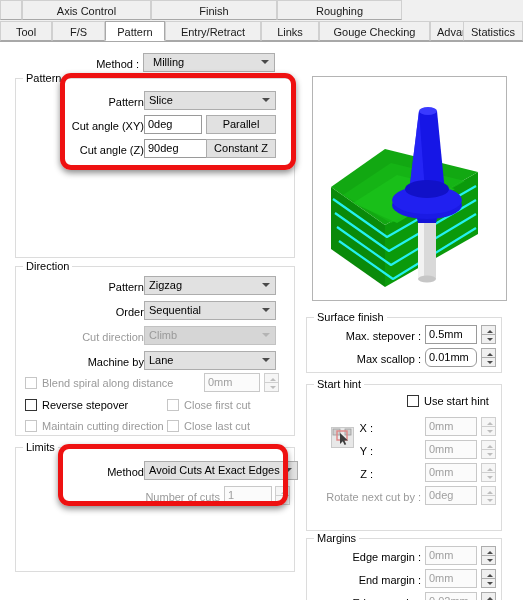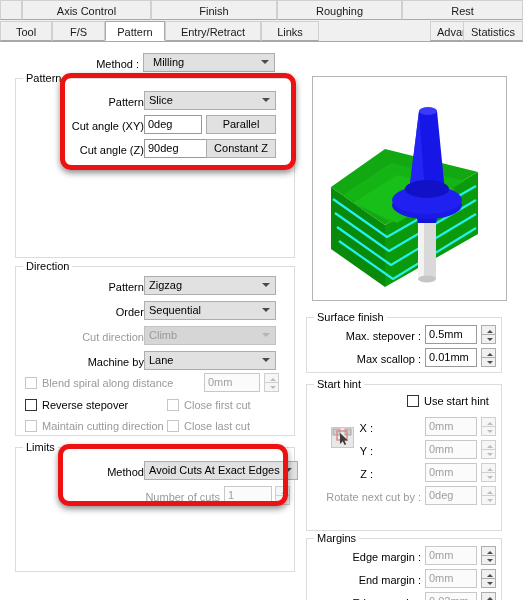--- a/index.html
+++ b/index.html
@@ -159,29 +159,29 @@
 </head>
 <body>
 
 <div id="root">
 
   <div class="tabrow row1">
     <div class="tab" style="left:0;width:22px;"></div>
     <div class="tab" style="left:22px;width:129px;"><span>Axis Control</span></div>
     <div class="tab" style="left:151px;width:126px;"><span>Finish</span></div>
     <div class="tab" style="left:277px;width:125px;"><span>Roughing</span></div>
-    <div class="tab" style="left:402px;width:121px;"><span>Rest</span></div>
   </div>
 
   <div class="tabrow row2">
     <div class="tab" style="left:0;width:52px;"><span>Tool</span></div>
     <div class="tab" style="left:52px;width:53px;"><span>F/S</span></div>
     <div class="tab sel" style="left:105px;width:60px;"><span>Pattern</span></div>
     <div class="tab" style="left:165px;width:96px;"><span>Entry/Retract</span></div>
     <div class="tab" style="left:261px;width:58px;"><span>Links</span></div>
+    <div class="tab" style="left:319px;width:111px;"><span>Gouge Checking</span></div>
     <div class="tab" style="left:430px;width:63px;"><span>Advanced</span></div>
     <div class="tab" style="left:463px;width:60px;"><span>Statistics</span></div>
   </div>
   <div class="tabstrip-line"></div>
 
   <div class="page">
 
     <div class="lbl" style="left:60px;top:15px;width:78px;">Method :</div>
     <div class="combo" style="left:142px;top:11px;width:132px;padding-left:9px;">
       <span>Milling</span>
@@ -342,21 +342,21 @@
       <div class="spin" style="left:174px;top:7px;">
         <span class="up">
             <i></i>
           </span>
         <span class="dn">
             <i></i>
           </span>
       </div>
 
       <div class="lbl" style="left:4px;top:34px;width:110px;">Max scallop :</div>
-      <div class="txt" style="left:118px;top:30px;width:52px;">0.01mm</div>
+      <div class="txt" style="left:118px;top:30px;width:52px;border-radius:6px;">0.01mm</div>
       <div class="spin" style="left:174px;top:30px;">
         <span class="up">
             <i></i>
           </span>
         <span class="dn">
             <i></i>
           </span>
       </div>
     </div>
 

